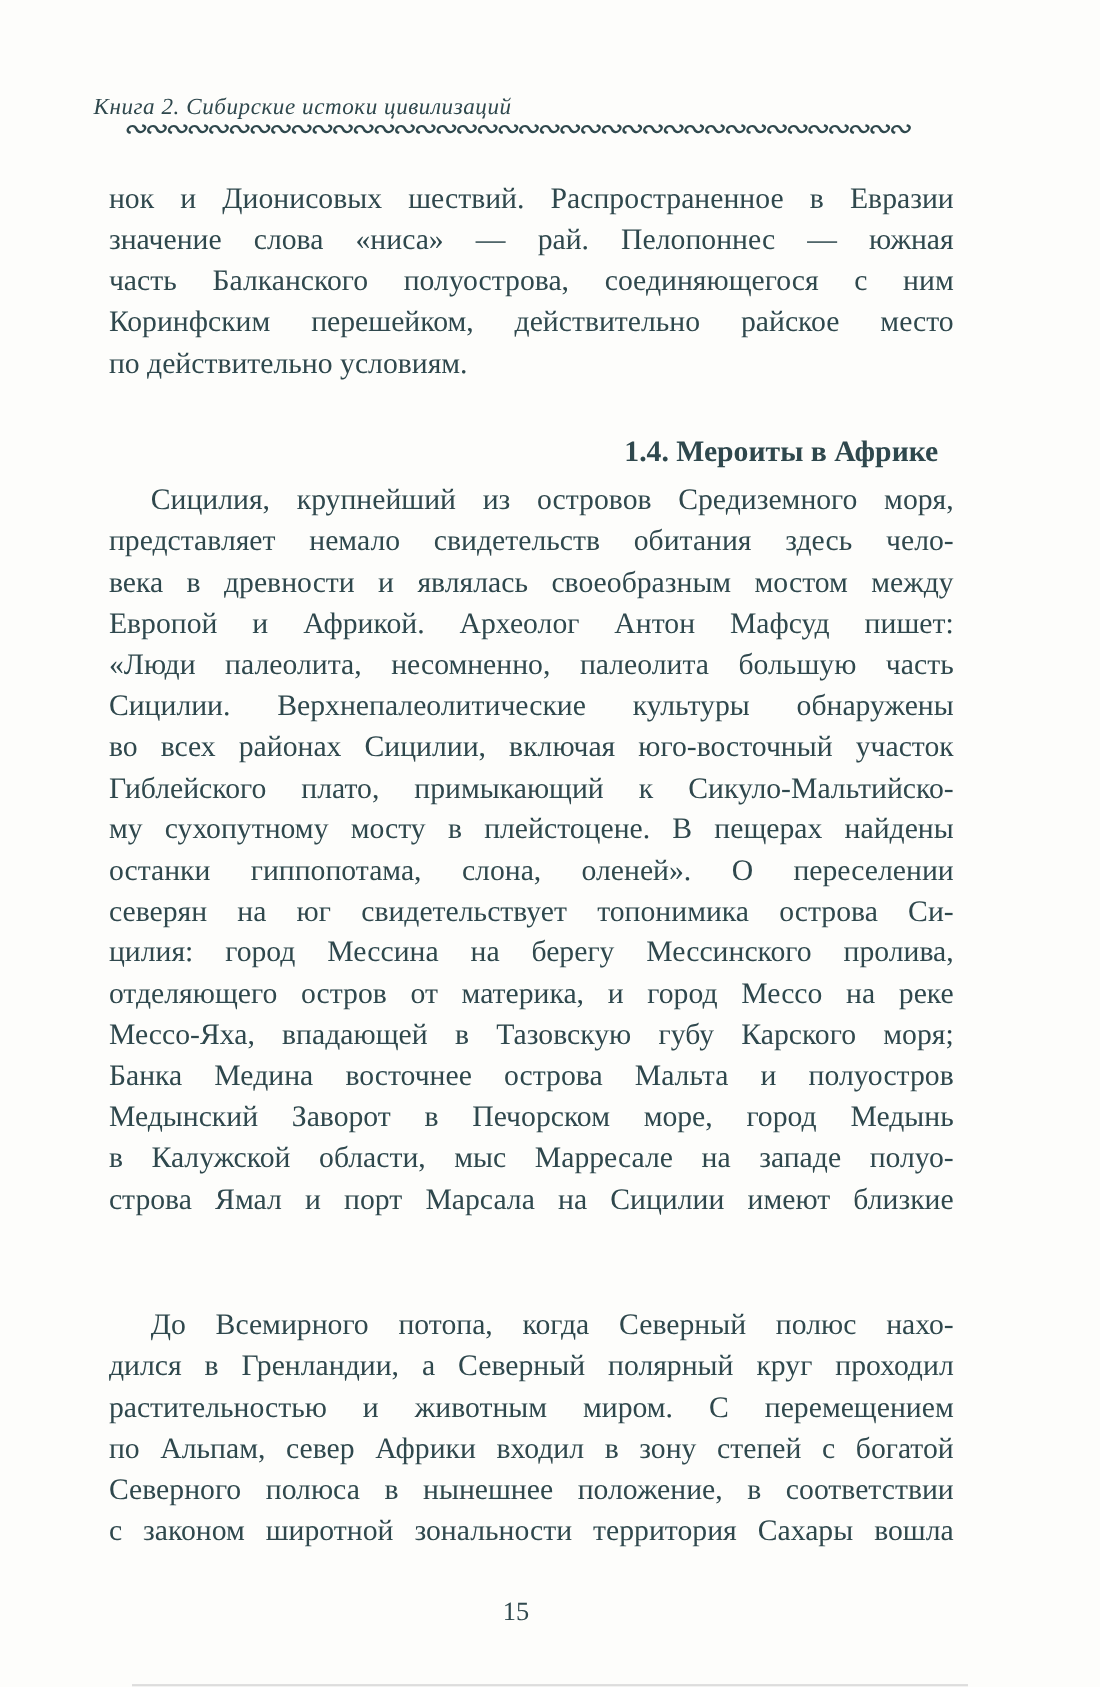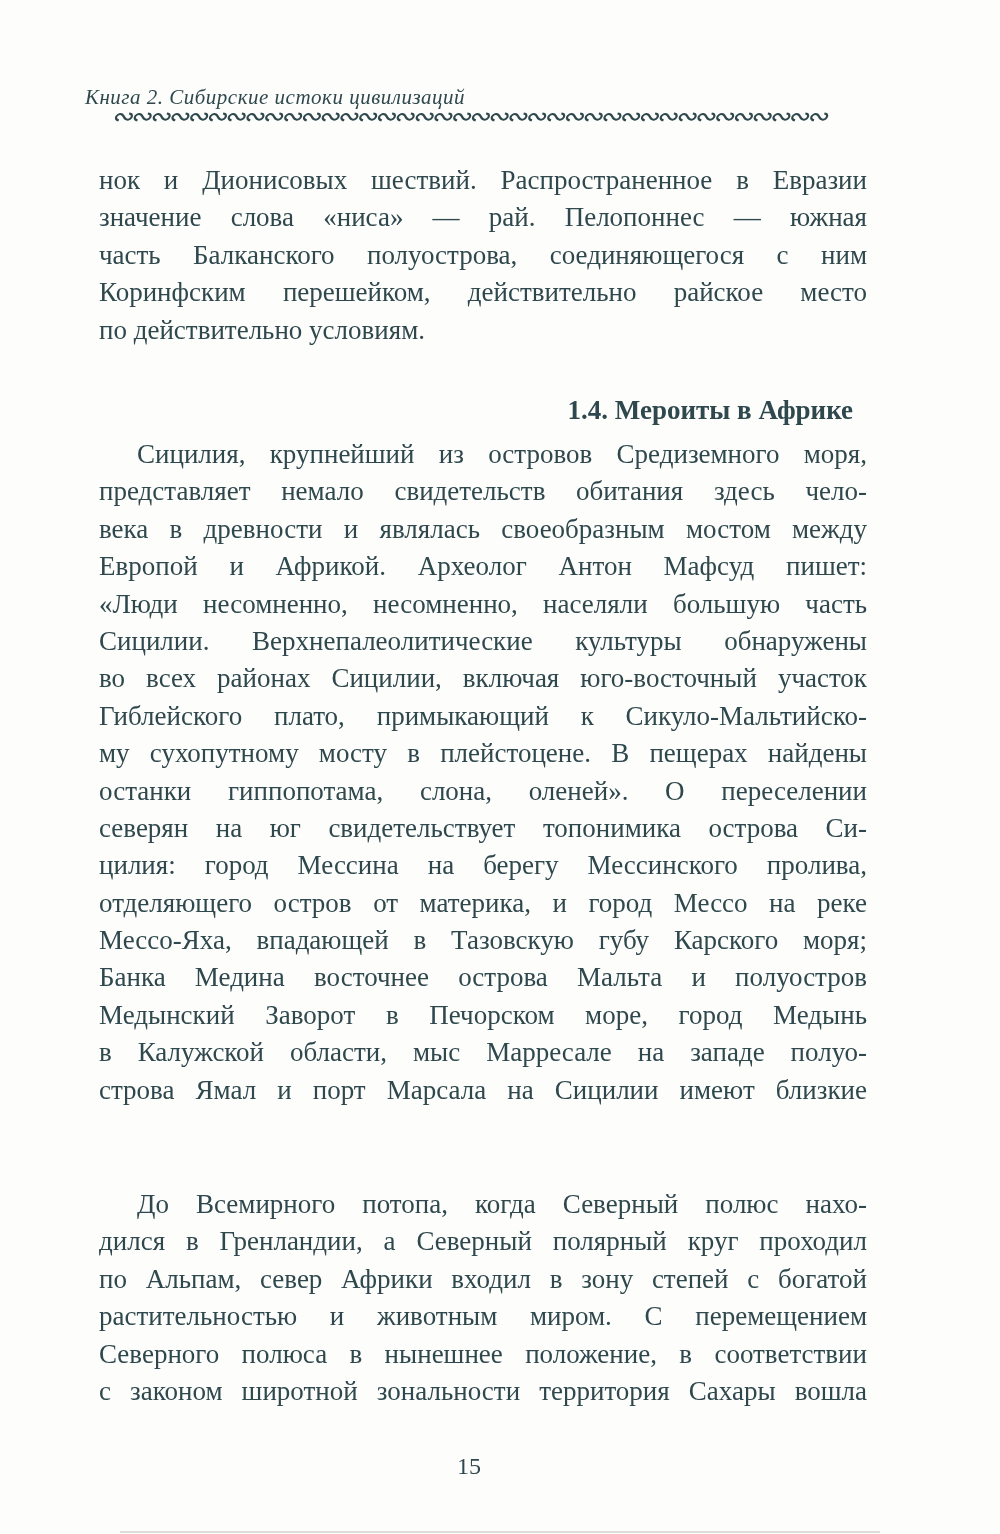--- a/index.html
+++ b/index.html
@@ -103,41 +103,41 @@
       <div class="line last">по действительно условиям.</div>
     </div>
 
   <div class="section-heading">1.4. Мероиты в Африке</div>
 
   <div class="textblock p2">
       <div class="line indent">Сицилия, крупнейший из островов Средиземного моря,</div>
       <div class="line">представляет немало свидетельств обитания здесь чело-</div>
       <div class="line">века в древности и являлась своеобразным мостом между</div>
       <div class="line">Европой и Африкой. Археолог Антон Мафсуд пишет:</div>
-      <div class="line">«Люди несомненно, несомненно, населяли большую часть</div>
+      <div class="line">«Люди палеолита, несомненно, палеолита большую часть</div>
       <div class="line">Сицилии. Верхнепалеолитические культуры обнаружены</div>
       <div class="line">во всех районах Сицилии, включая юго-восточный участок</div>
       <div class="line">Гиблейского плато, примыкающий к Сикуло-Мальтийско-</div>
       <div class="line">му сухопутному мосту в плейстоцене. В пещерах найдены</div>
       <div class="line">останки гиппопотама, слона, оленей». О переселении</div>
       <div class="line">северян на юг свидетельствует топонимика острова Си-</div>
       <div class="line">цилия: город Мессина на берегу Мессинского пролива,</div>
       <div class="line">отделяющего остров от материка, и город Мессо на реке</div>
       <div class="line">Мессо-Яха, впадающей в Тазовскую губу Карского моря;</div>
       <div class="line">Банка Медина восточнее острова Мальта и полуостров</div>
       <div class="line">Медынский Заворот в Печорском море, город Медынь</div>
       <div class="line">в Калужской области, мыс Марресале на западе полуо-</div>
       <div class="line">строва Ямал и порт Марсала на Сицилии имеют близкие</div>
     </div>
 
   <div class="textblock p3">
       <div class="line indent">До Всемирного потопа, когда Северный полюс нахо-</div>
       <div class="line">дился в Гренландии, а Северный полярный круг проходил</div>
+      <div class="line">растительностью и животным миром. С перемещением</div>
       <div class="line">по Альпам, север Африки входил в зону степей с богатой</div>
-      <div class="line">растительностью и животным миром. С перемещением</div>
       <div class="line">Северного полюса в нынешнее положение, в соответствии</div>
       <div class="line">с законом широтной зональности территория Сахары вошла</div>
     </div>
 
   <div class="page-number">15</div>
 
   <div class="bottom-edge"></div>
 
 </div>
 

